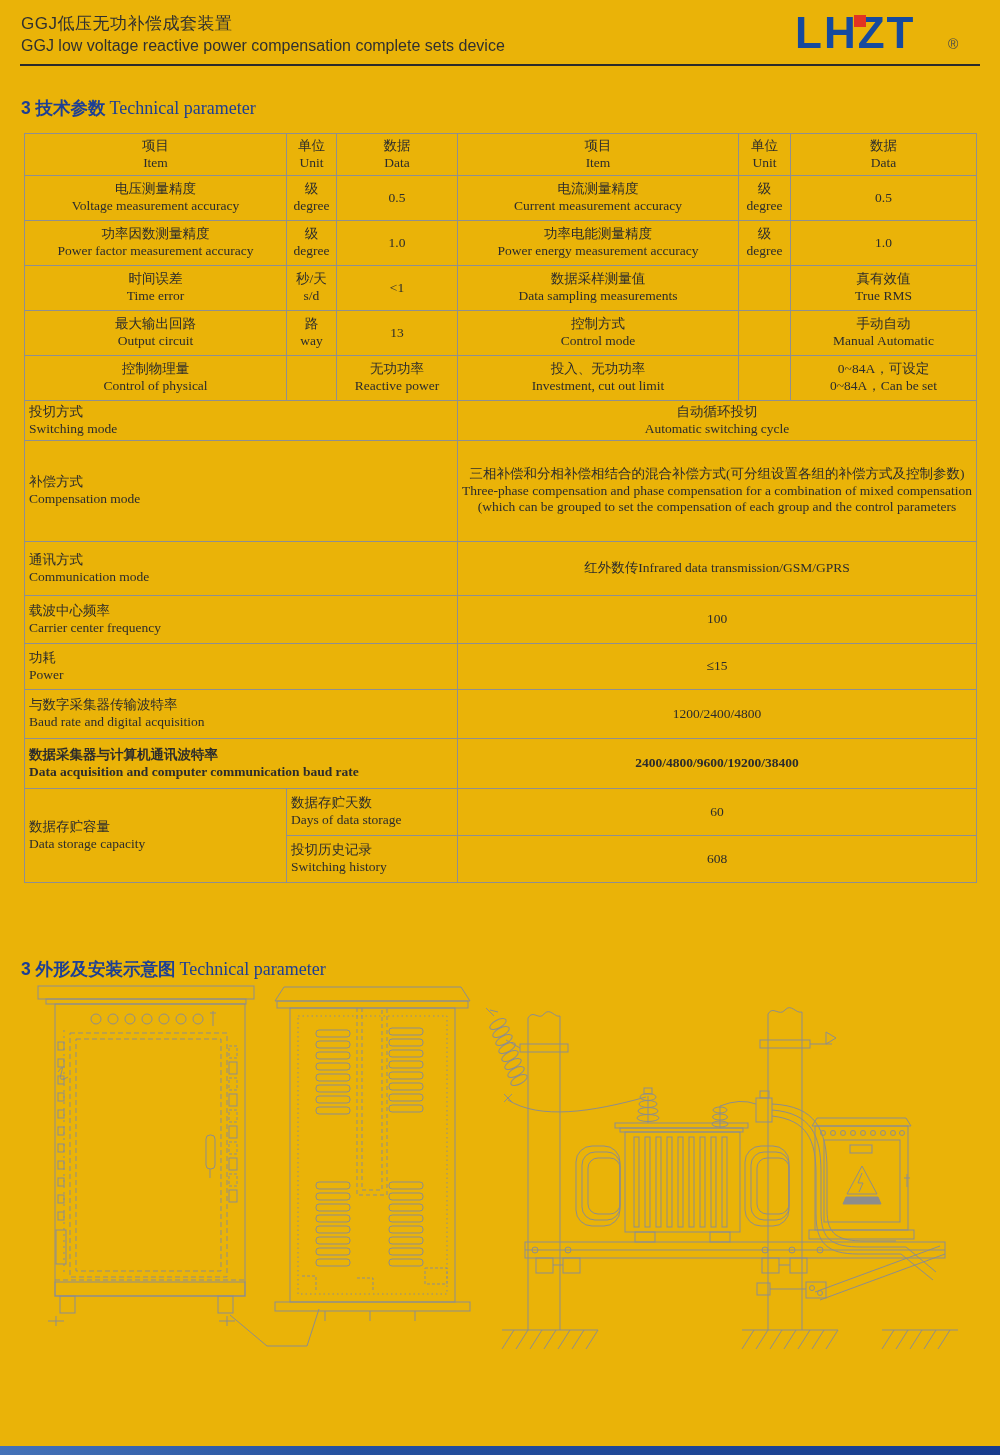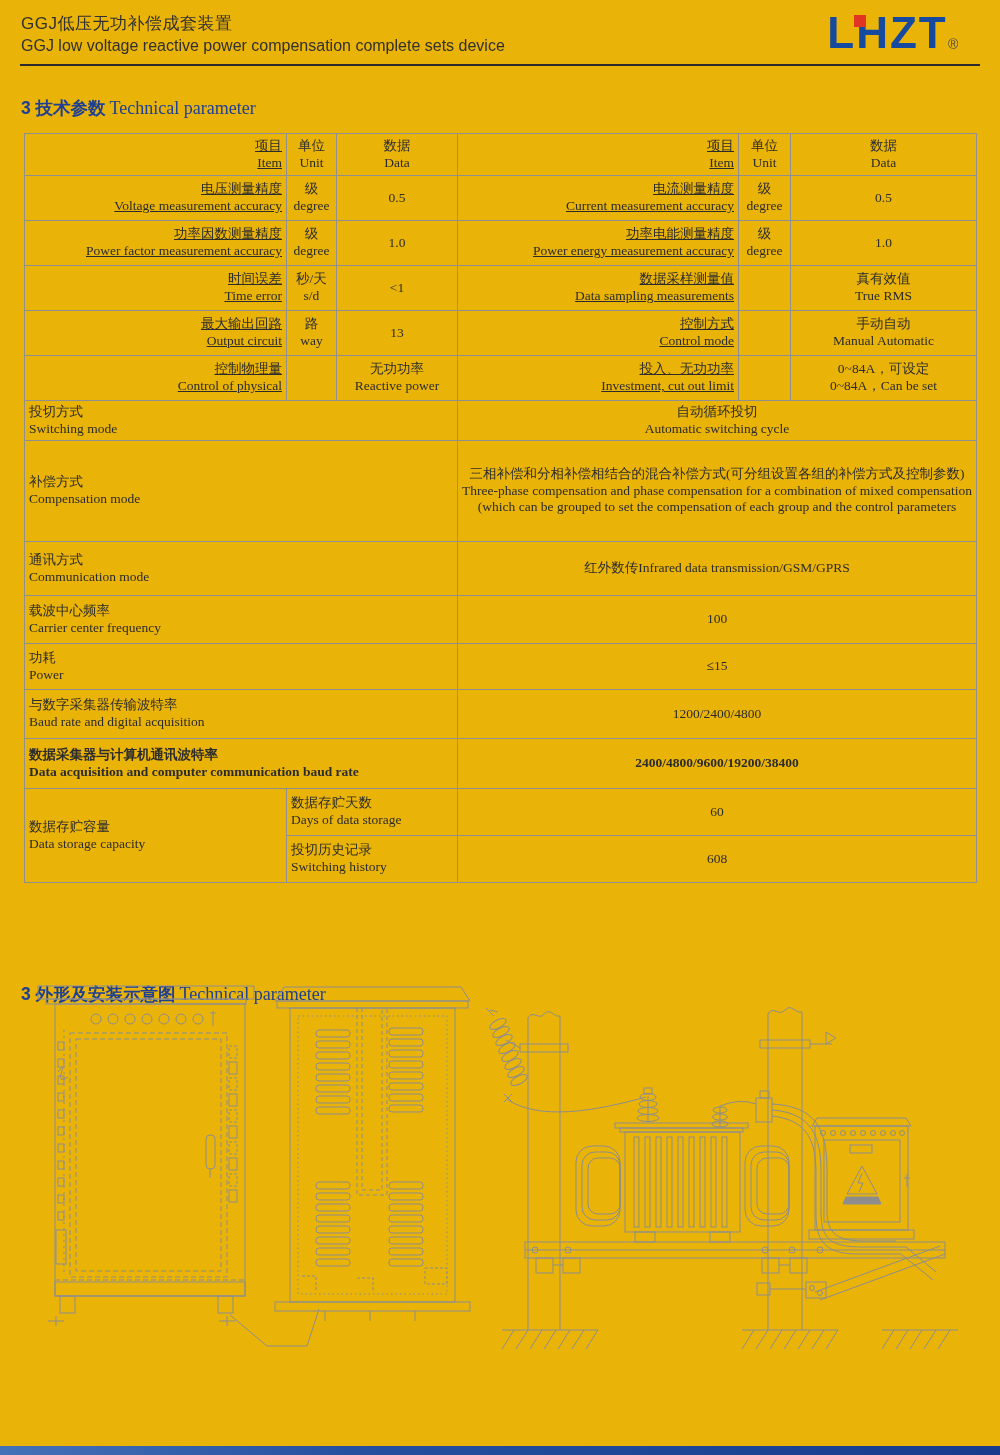--- a/index.html
+++ b/index.html
@@ -5,42 +5,42 @@
   html,body{margin:0;padding:0;background:#e8e8e8;}
   .page{position:relative;width:1000px;height:1455px;background:#eab308;margin:0 auto;
         font-family:"Liberation Serif","DejaVu Serif",serif;color:#2c2c2c;overflow:hidden;}
 
   
   .hdr-cn{position:absolute;left:21px;top:12px;font-family:"Liberation Sans","DejaVu Sans",sans-serif;
           font-size:17px;color:#303030;letter-spacing:.5px;}
   .hdr-en{position:absolute;left:21px;top:37px;font-family:"Liberation Sans","DejaVu Sans",sans-serif;
           font-size:16px;color:#303030;}
   .hdr-rule{position:absolute;left:20px;top:64px;width:960px;height:2px;background:#2b2b2b;}
-  .logo{position:absolute;left:795px;top:8px;width:185px;height:54px;text-align:center;}
+  .logo{position:absolute;left:795px;top:8px;width:185px;height:54px;}
   .logo-text{font-family:"Liberation Sans","DejaVu Sans",sans-serif;font-weight:bold;
              font-size:44px;line-height:50px;color:#164a9e;letter-spacing:2px;}
   .logo-red{position:absolute;left:59px;top:7px;width:12px;height:12px;background:#e23422;}
   .logo-reg{position:absolute;left:153px;top:28px;font-family:"Liberation Sans",sans-serif;
             font-size:14px;color:#4a4a4a;}
 
   
   .sec{position:absolute;left:21px;white-space:nowrap;}
   .sec .cn{font-family:"Liberation Sans","DejaVu Sans",sans-serif;font-weight:bold;
            font-size:17.5px;color:#1d3f94;}
   .sec .en{font-family:"Liberation Serif","DejaVu Serif",serif;font-size:18px;color:#1d3f94;}
   .sec1{top:96px;}
-  .sec2{top:982px;}
+  .sec2{top:957px;}
 
   
   table.params{position:absolute;left:24px;top:133px;width:952px;border-collapse:collapse;
                table-layout:fixed;}
   table.params td{border:1px solid #8f8f8f;font-size:13.5px;line-height:1.25;
                   white-space:pre-line;vertical-align:middle;padding:2px 4px;color:#2c2c2c;}
   td.c{text-align:center;}
-  td.l{text-align:right;padding-left:10px;text-decoration:underline;}
+  td.l{text-align:center;padding-left:10px;}
   td.lab{text-align:left;padding-left:38px;}
   td.lab2{text-align:left;padding-left:28px;}
   td.sub{text-align:left;padding-left:22px;}
   td.just{white-space:normal;text-align:center;padding:6px 18px 6px 20px;line-height:1.65;}
   tr.h42{height:42px;} tr.h45{height:45px;} tr.h40{height:40px;} tr.h101{height:101px;}
   tr.h54{height:54px;} tr.h48{height:48px;padding-left:35px;} tr.h46{height:46px;} tr.h49{height:49px;}
   tr.h50{height:50px;font-weight:bold;} tr.h47{height:47px;}
 
   
   .figures{position:absolute;left:20px;top:980px;width:970px;height:378px;}

